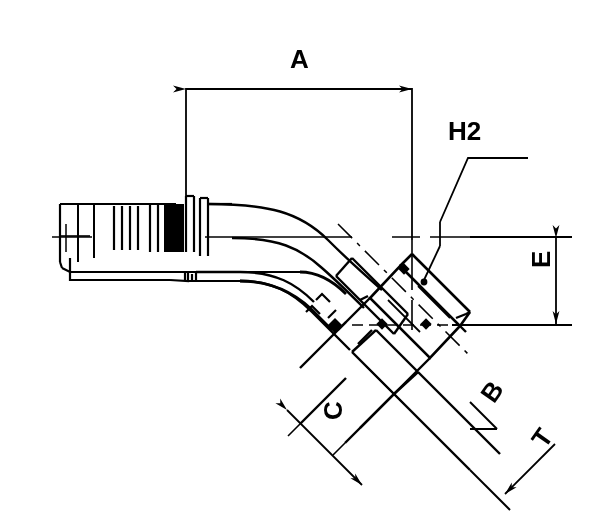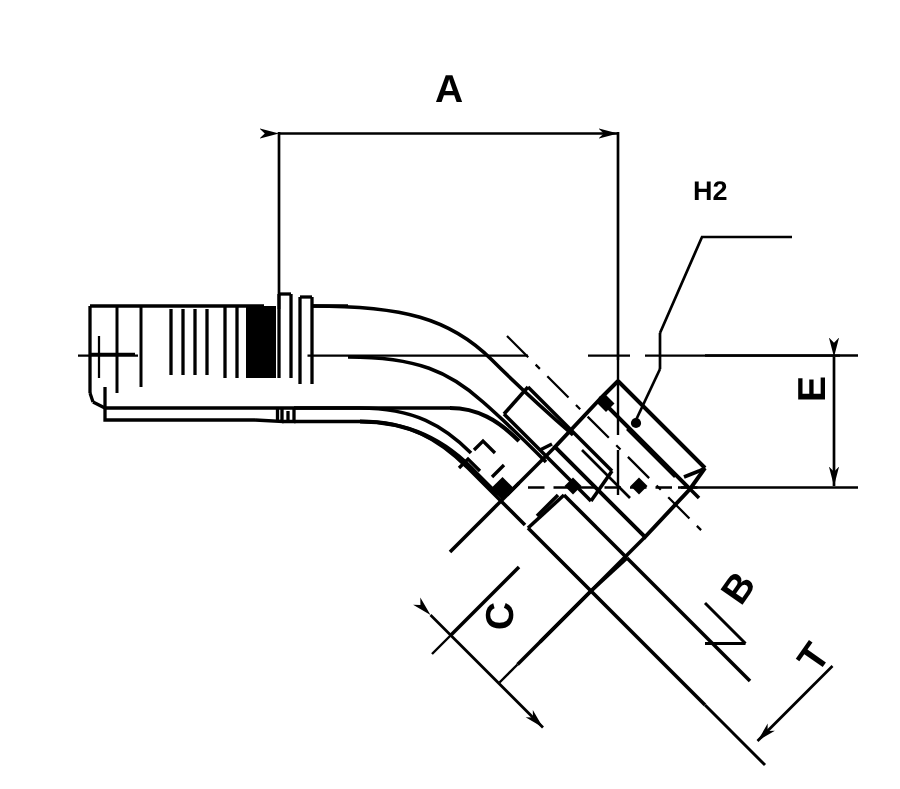--- a/index.html
+++ b/index.html
@@ -219,21 +219,21 @@
       <path d="M440,222 L468,158 L528,158" stroke-width="1.8"></path>
       <path d="M440,222 L440,246" stroke-width="1.8"></path>
       <path d="M440,246 L424,280" stroke-width="1.8"></path>
       <circle cx="424" cy="282" r="3.4" fill="#000" stroke="none"></circle>
     </g>
 
   </svg>
 
   <div class="dim-label" style="left:290px; top:46px; font-size:26px;">A</div>
 
-  <div class="dim-label" style="left:462px; top:118px; font-size:18px;">H2</div>
+  <div class="dim-label" style="left:448px; top:118px; font-size:26px;">H2</div>
 
   <div class="dim-label" style="left:528px; top:268px; font-size:26px; transform:rotate(-90deg); transform-origin:left top;">E</div>
 
   <div class="dim-label" style="left:320px; top:420px; font-size:26px; transform:rotate(-90deg); transform-origin:left top;">C</div>
 
   <div class="dim-label" style="left:476px; top:392px; font-size:26px; transform:rotate(-55deg); transform-origin:left top;">B</div>
 
   <div class="dim-label" style="left:527px; top:437px; font-size:26px; transform:rotate(-55deg); transform-origin:left top;">T</div>
 
 </div>

